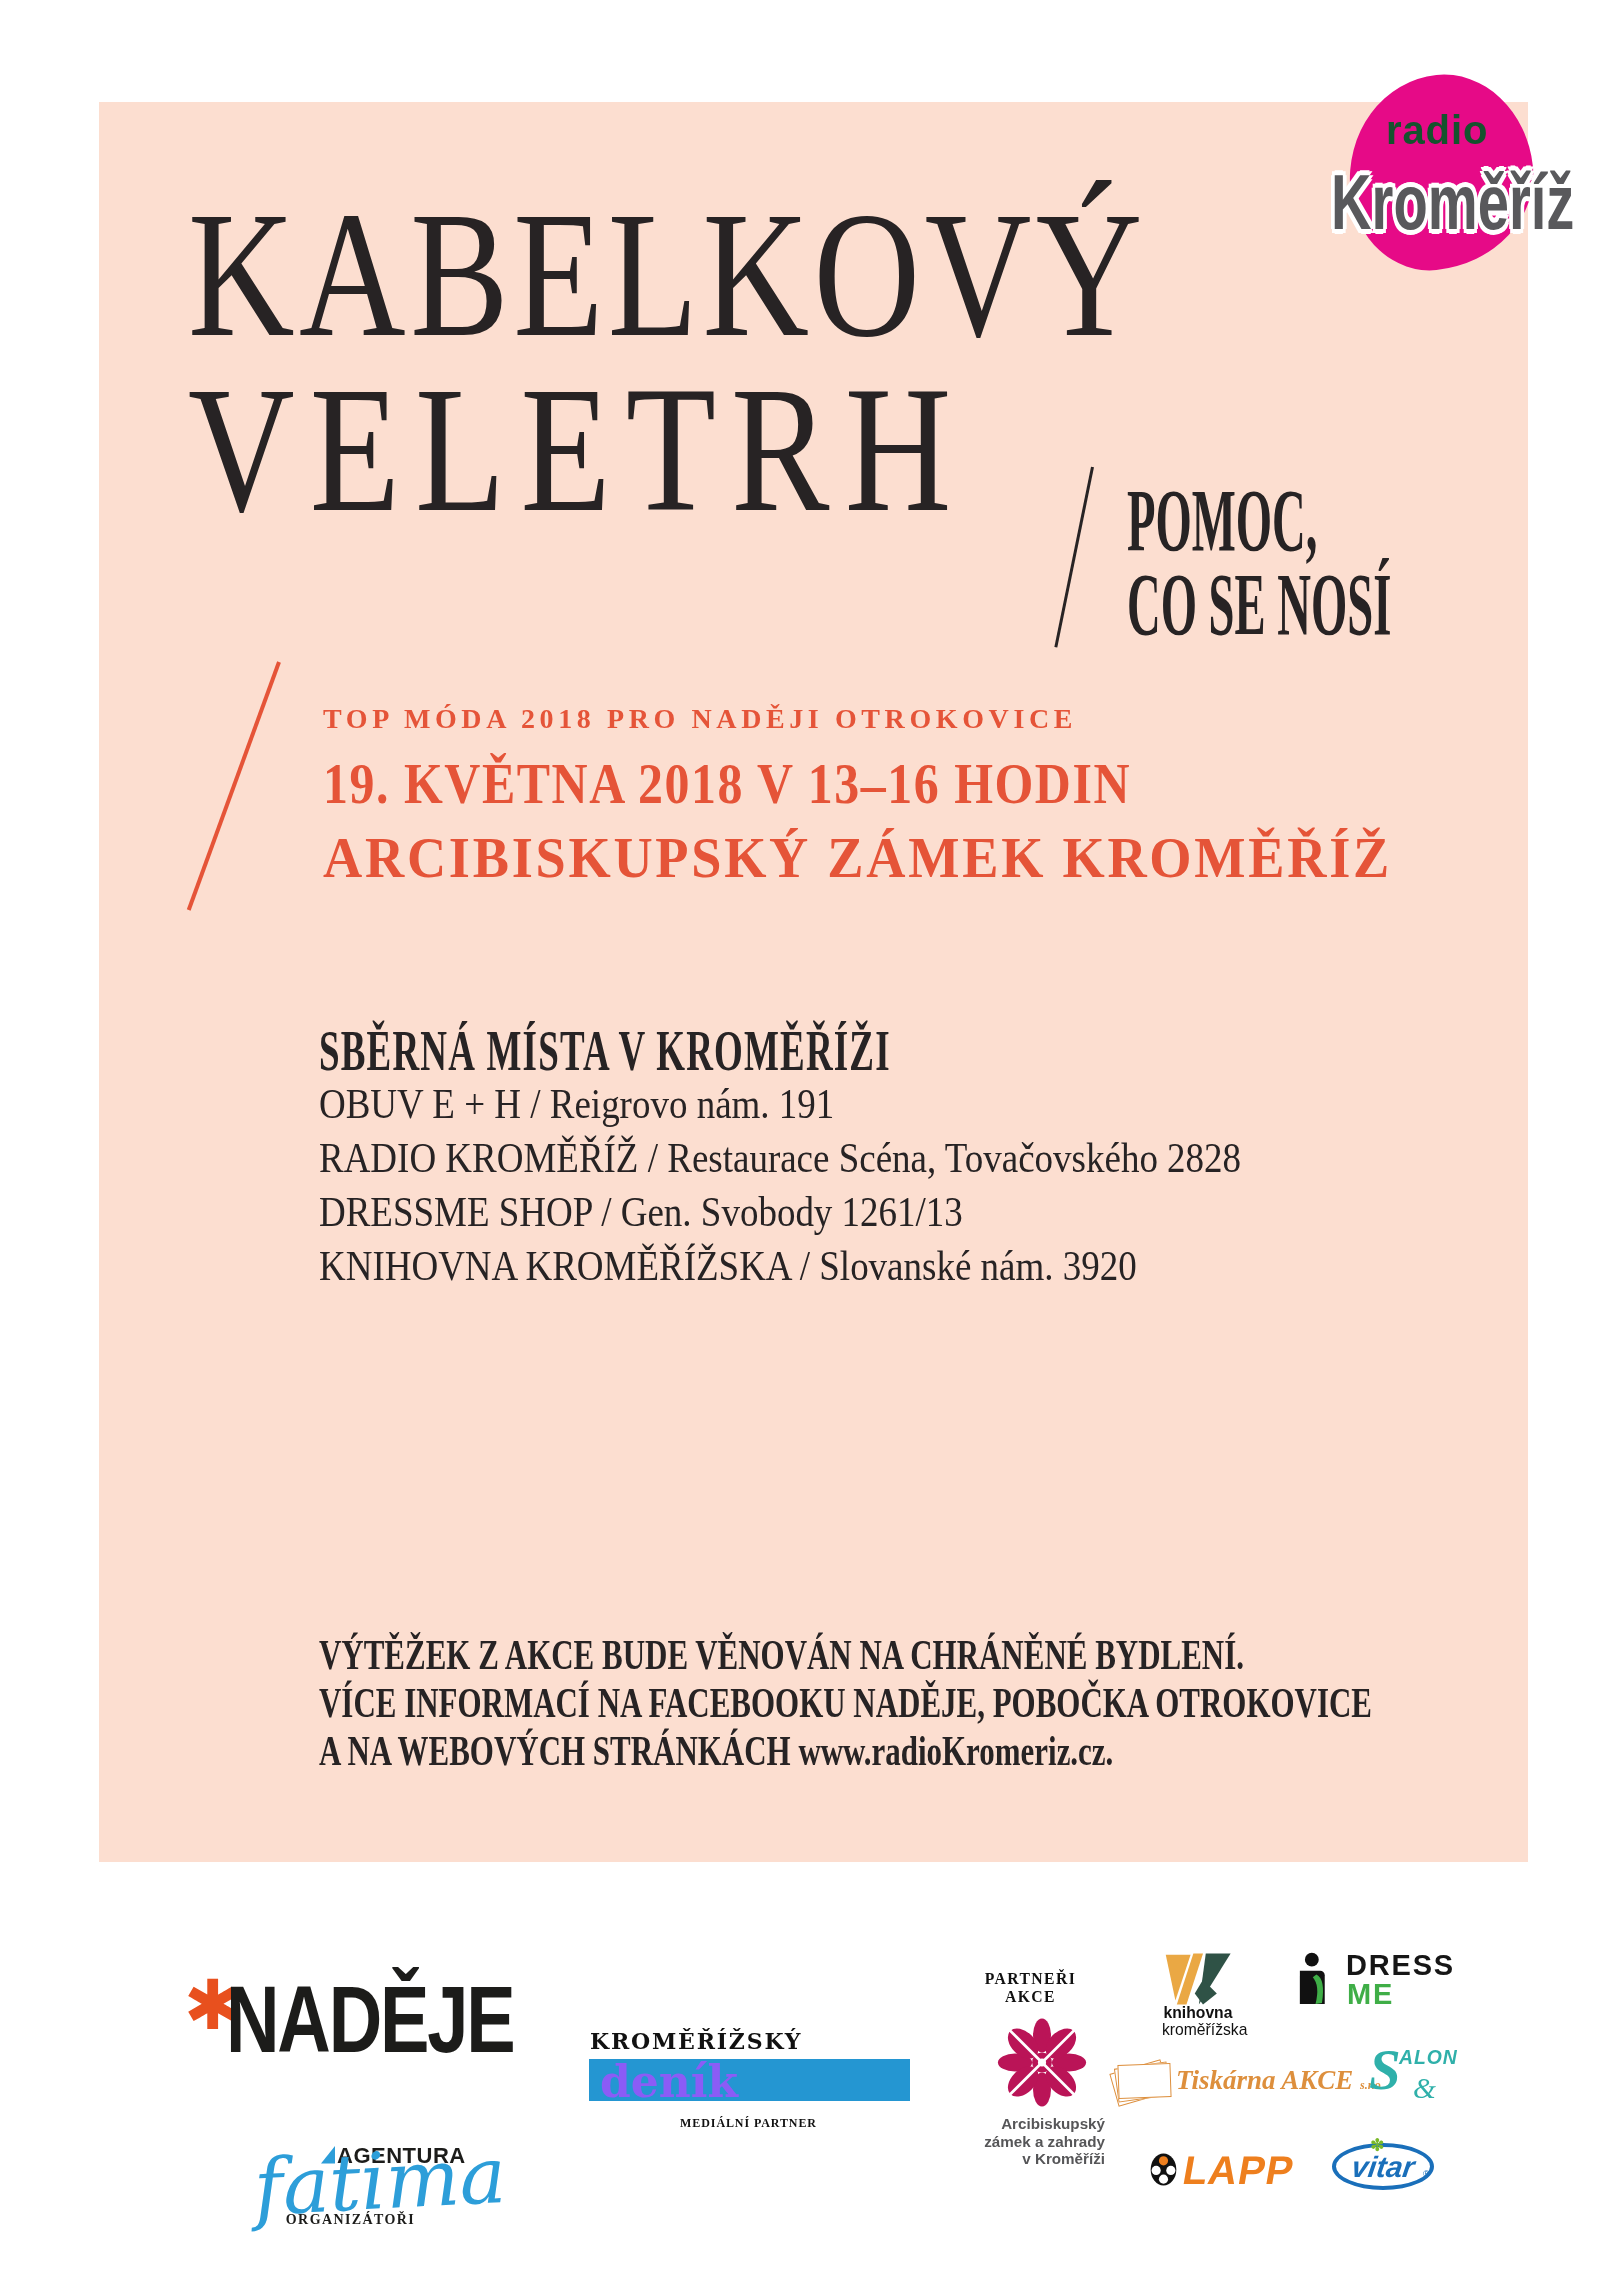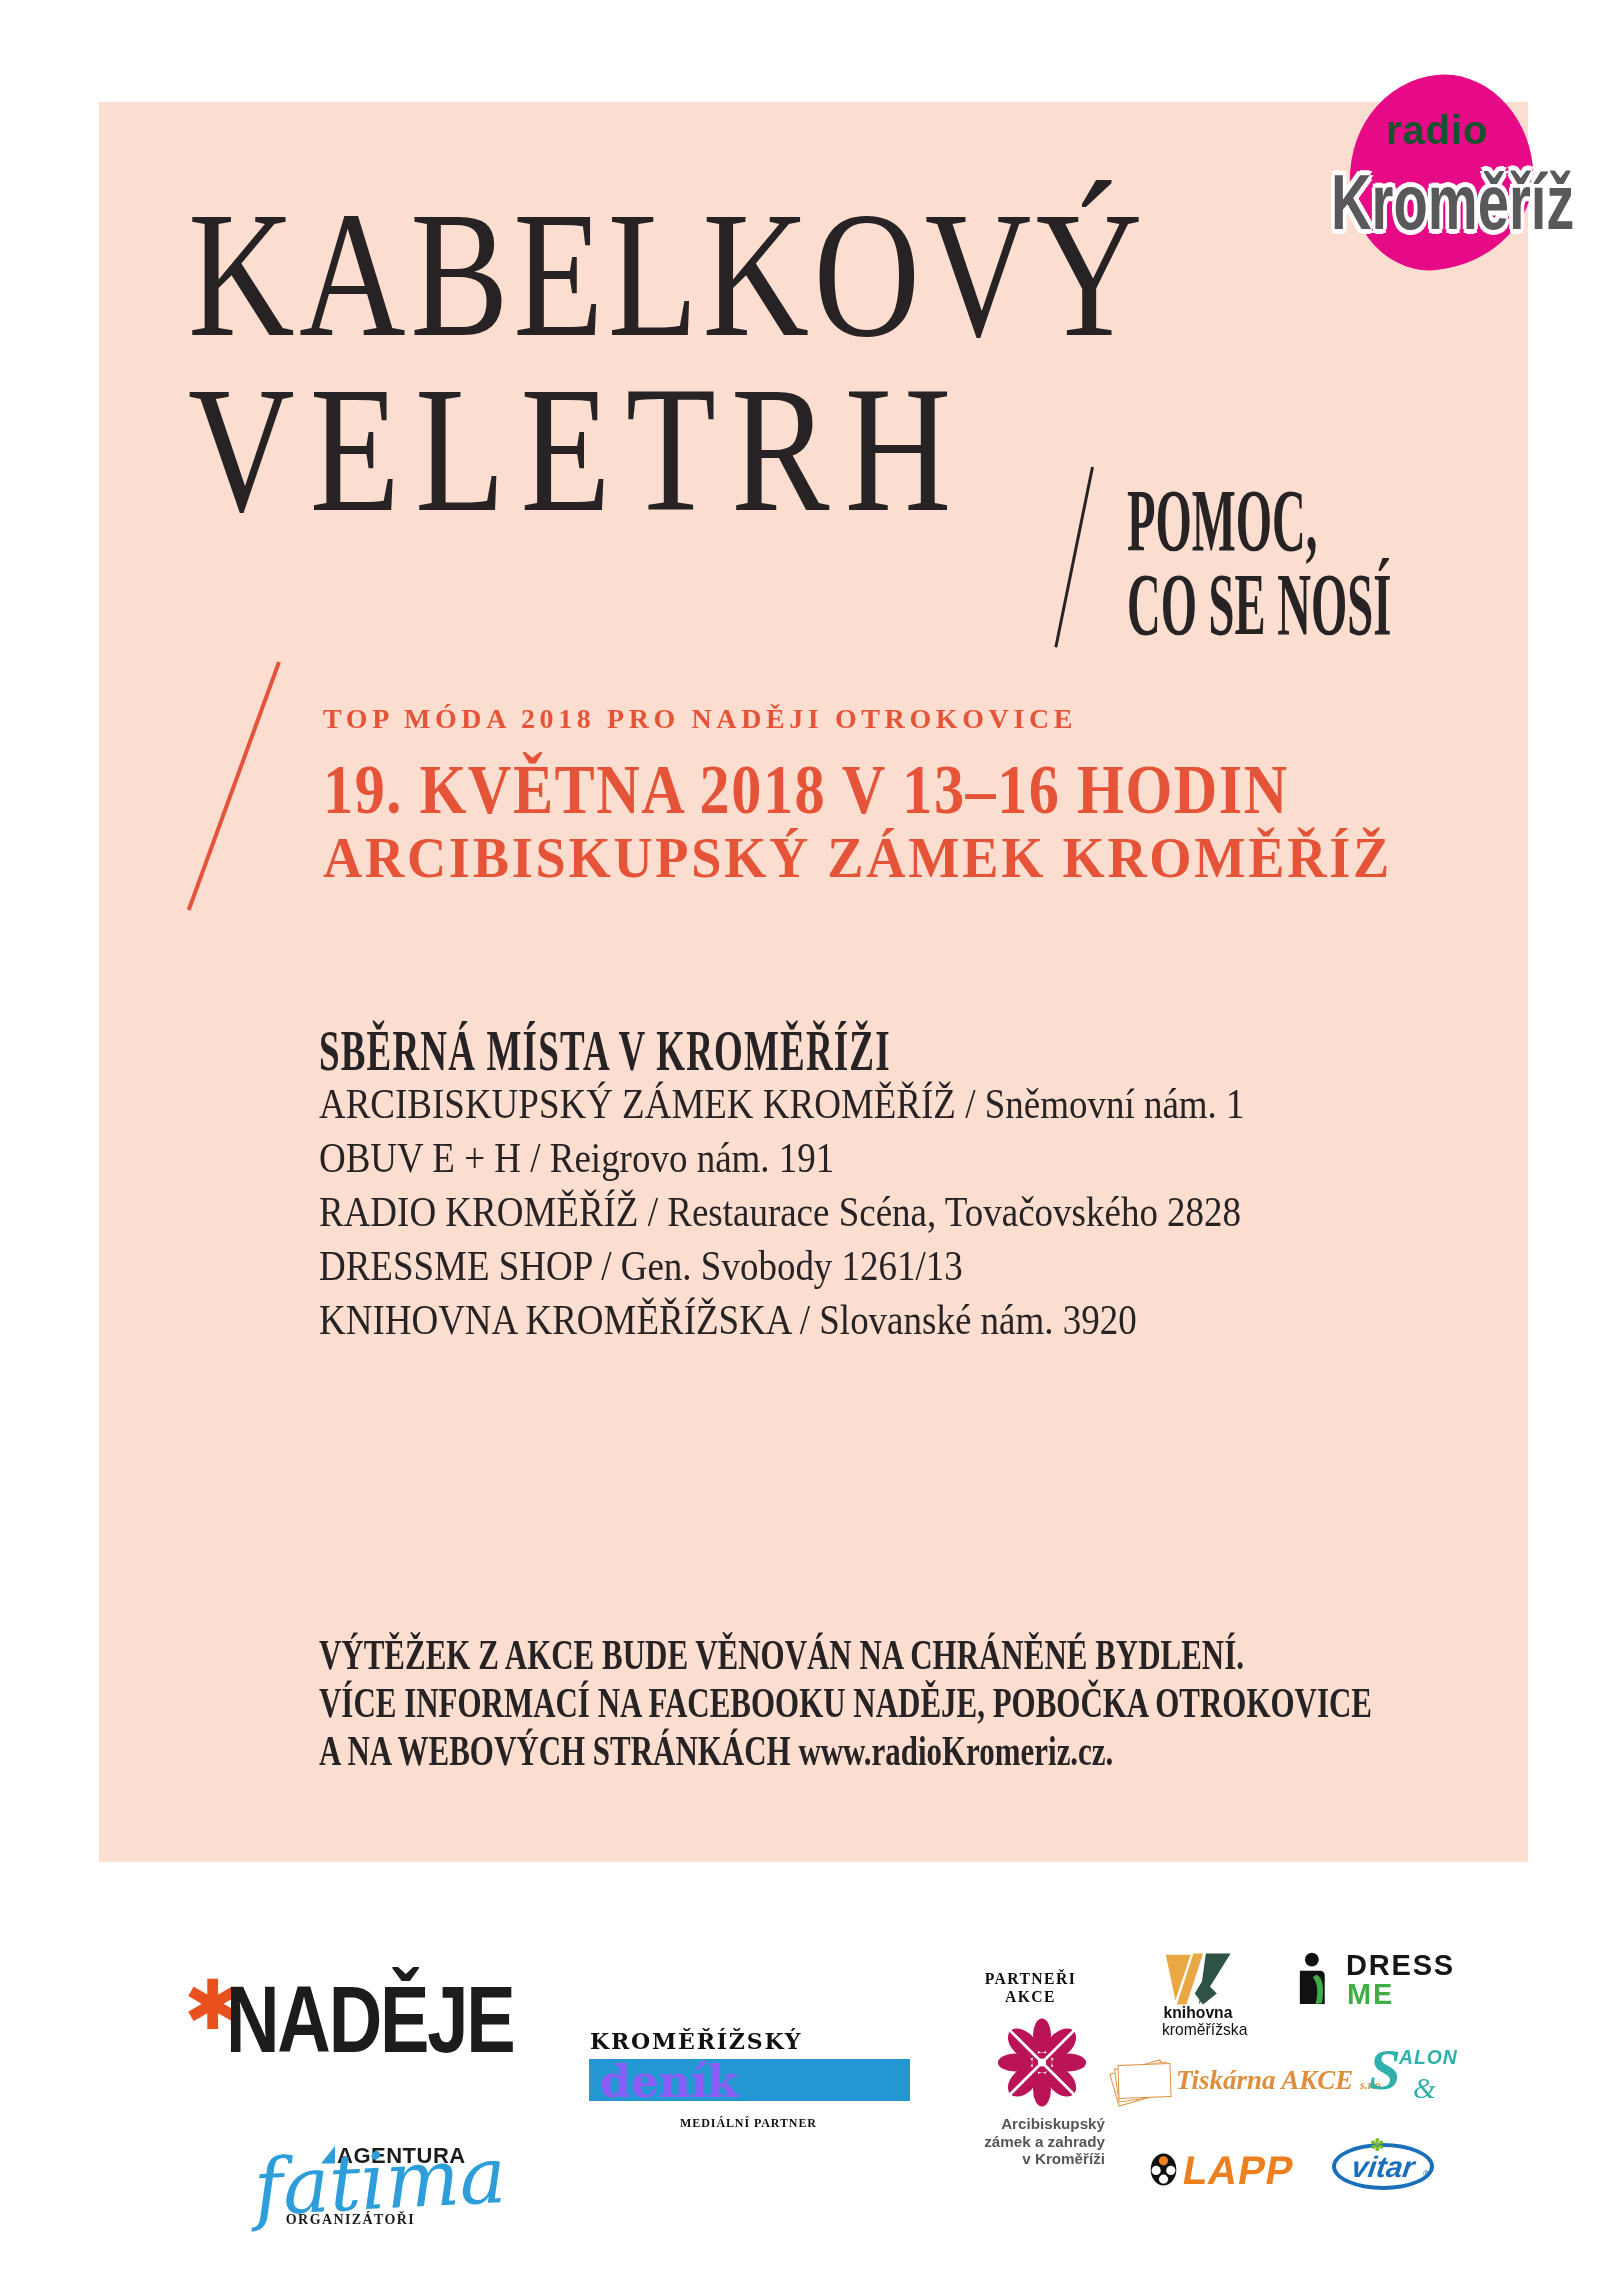--- a/index.html
+++ b/index.html
@@ -26,21 +26,21 @@
   #tagline-slash{left:1091px;top:467px;width:3.2px;height:184px;background:#272324;
                  transform-origin:top center;transform:rotate(11.5deg);}
   #tagline{left:1127px;top:479px;font-weight:700;font-size:88px;line-height:84px;}
   #tagline .sx{transform:scaleX(.53);}
   
   #orange-slash{left:277px;top:662px;width:4.2px;height:264px;background:#e55438;
                 transform-origin:top center;transform:rotate(20deg);}
   .ev{color:#e55438;font-weight:700;line-height:1;}
   #ev1{left:323px;top:705px;font-size:28px;}
   #ev1 .sx{letter-spacing:4.6px;}
-  #ev2{left:323px;top:755px;font-size:70px;}
+  #ev2{left:323px;top:755px;font-size:58px;}
   #ev2 .sx{letter-spacing:1.8px;transform:scaleX(.86);}
   #ev3{left:323px;top:830px;font-size:56px;}
   #ev3 .sx{letter-spacing:2.8px;transform:scaleX(.97);}
   
   #col-heading{left:319px;top:1023px;font-weight:700;font-size:56px;line-height:1;}
   #col-heading .sx{letter-spacing:1.8px;transform:scaleX(.66);}
   #col-list{left:319px;top:1077px;font-size:43px;line-height:54px;}
   #col-list .sx{transform:scaleX(.86);}
   #col-list .row{white-space:pre;}
   
@@ -108,21 +108,20 @@
   <div id="tagline-slash" class="abs"></div>
   <div id="tagline" class="abs"><span class="sx"><span>POMOC,</span><br><span>CO SE NOSÍ</span></span></div>
 
   <div id="orange-slash" class="abs"></div>
   <div id="ev1" class="abs ev"><span class="sx">TOP MÓDA 2018 PRO NADĚJI OTROKOVICE</span></div>
   <div id="ev2" class="abs ev"><span class="sx">19. KVĚTNA 2018 V 13–16 HODIN</span></div>
   <div id="ev3" class="abs ev"><span class="sx">ARCIBISKUPSKÝ ZÁMEK KROMĚŘÍŽ</span></div>
 
   <div id="col-heading" class="abs"><span class="sx">SBĚRNÁ MÍSTA V KROMĚŘÍŽI</span></div>
   <div id="col-list" class="abs">
-    <div class="row"><span class="sx"><span>ARCIBISKUPSKÝ ZÁMEK KROMĚŘÍŽ</span><span> / </span><span>Sněmovní nám. 1</span></span></div>
     <div class="row"><span class="sx"><span>OBUV E + H</span><span> / </span><span>Reigrovo nám. 191</span></span></div>
     <div class="row"><span class="sx"><span>RADIO KROMĚŘÍŽ</span><span> / </span><span>Restaurace Scéna, Tovačovského 2828</span></span></div>
     <div class="row"><span class="sx"><span>DRESSME SHOP</span><span> / </span><span>Gen. Svobody 1261/13</span></span></div>
     <div class="row"><span class="sx"><span>KNIHOVNA KROMĚŘÍŽSKA</span><span> / </span><span>Slovanské nám. 3920</span></span></div>
   </div>
 
   <div id="notes" class="abs">
     <div><span class="sx">VÝTĚŽEK Z AKCE BUDE VĚNOVÁN NA CHRÁNĚNÉ BYDLENÍ.</span></div>
     <div><span class="sx">VÍCE INFORMACÍ NA FACEBOOKU NADĚJE, POBOČKA OTROKOVICE</span></div>
     <div><span class="sx"><span>A NA WEBOVÝCH STRÁNKÁCH </span><span>www.radioKromeriz.cz.</span></span></div>

